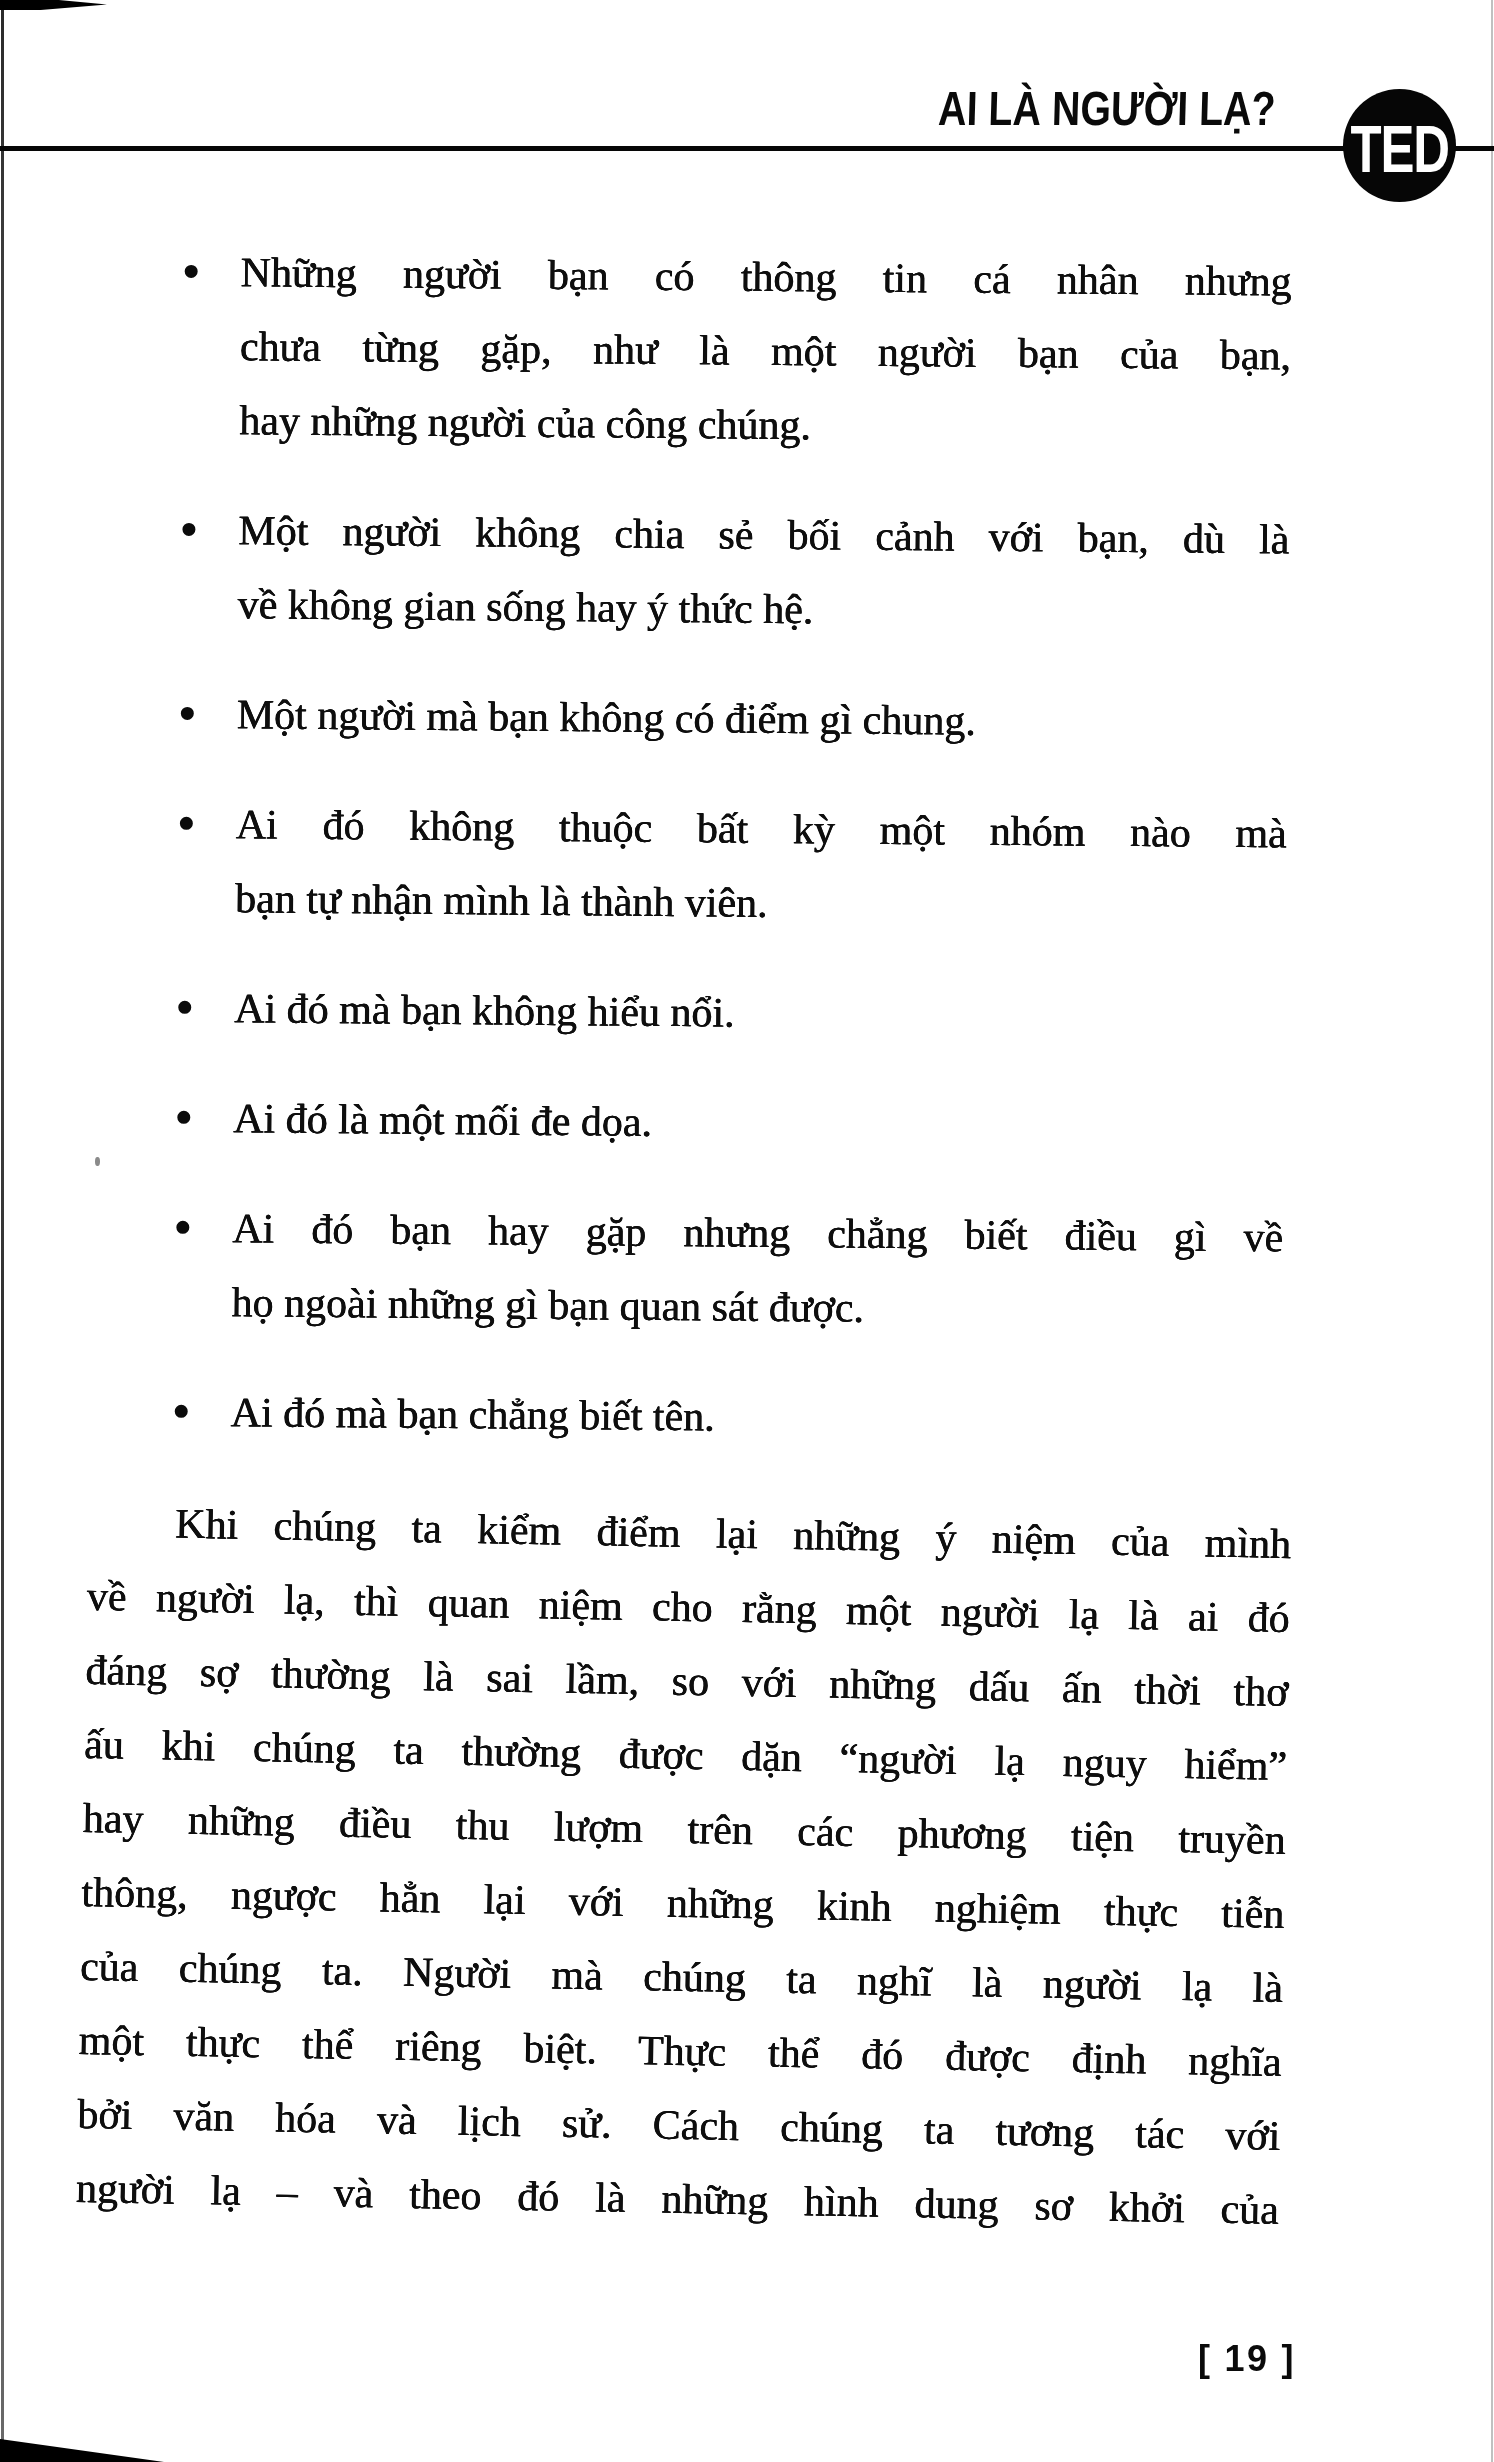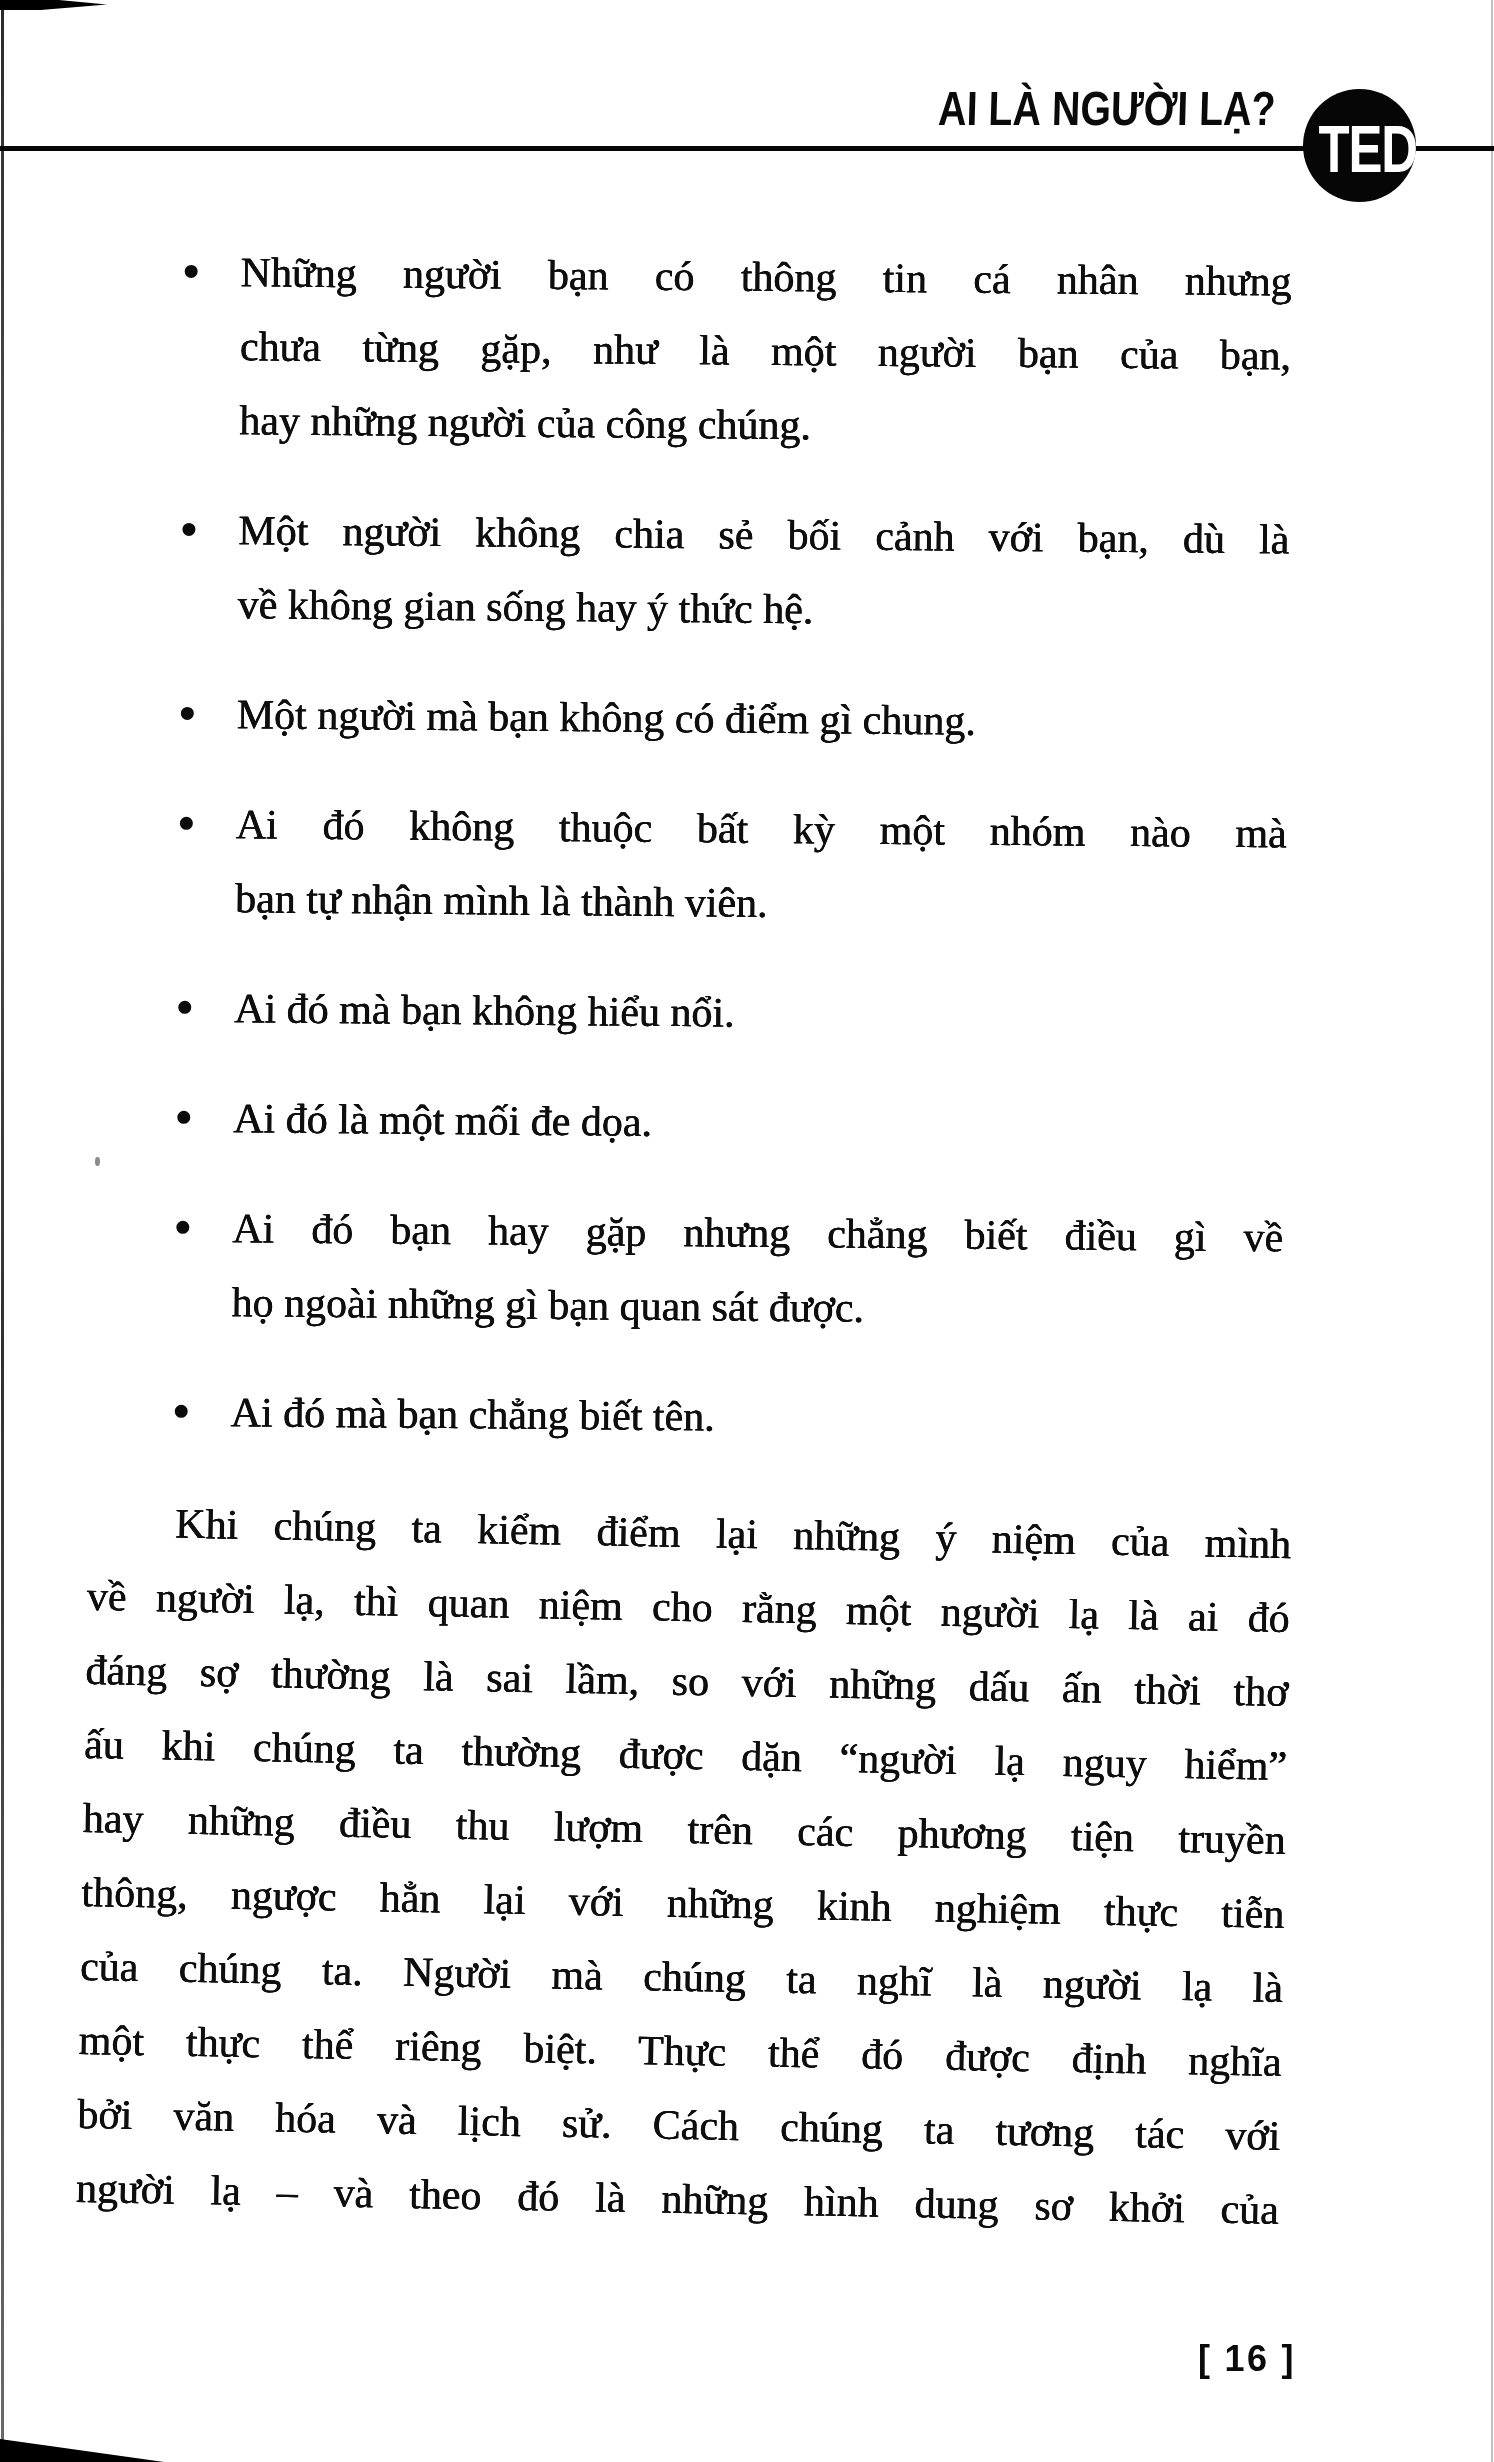--- a/index.html
+++ b/index.html
@@ -23,23 +23,23 @@
            border-radius:50%; background:#8a8a8a; }
   
   .rule { position:absolute; top:146px; left:0; width:100%; height:5.4px; background:#060606; }
   .running-head {
     position:absolute; top:81px; right:219px; white-space:nowrap;
     font-family:"Liberation Sans", sans-serif; font-weight:700; font-size:48px;
     transform:scaleX(.82) skewX(-2deg); transform-origin:right top;
     letter-spacing:0; color:#0a0a0a;
   }
   .ted-badge {
-    position:absolute; left:1303px; top:89px; width:113px; height:113px;
+    position:absolute; left:1343px; top:89px; width:113px; height:113px;
     background:#060606; border-radius:50%; z-index:2;
-    display:flex; align-items:center; 
+    display:flex; align-items:center; justify-content:center;
   }
   .ted-text {
     font-family:"Liberation Sans", sans-serif; font-weight:700; font-size:67px;
     color:#fff; transform:scaleX(.76); letter-spacing:-1.6px; margin-top:6.2px;
   }
   
   .content { position:absolute; left:89px; top:234px; width:1203px;
              text-shadow:0.3px 0 0 currentColor, -0.3px 0 0 currentColor; }
   .bullets { list-style:none; margin:0; padding:0;
              transform:rotate(.5deg); transform-origin:0 0; }
@@ -137,15 +137,15 @@
         <div class="line">ấu khi chúng ta thường được dặn “người lạ nguy hiểm”</div>
         <div class="line">hay những điều thu lượm trên các phương tiện truyền</div>
         <div class="line">thông, ngược hẳn lại với những kinh nghiệm thực tiễn</div>
         <div class="line">của chúng ta. Người mà chúng ta nghĩ là người lạ là</div>
         <div class="line">một thực thể riêng biệt. Thực thể đó được định nghĩa</div>
         <div class="line">bởi văn hóa và lịch sử. Cách chúng ta tương tác với</div>
         <div class="line">người lạ – và theo đó là những hình dung sơ khởi của</div>
       </div>
   </main>
 
-  <div class="folio">[ 16 ]</div>
+  <div class="folio">[ 19 ]</div>
 </div>
 
 
 </body></html>

